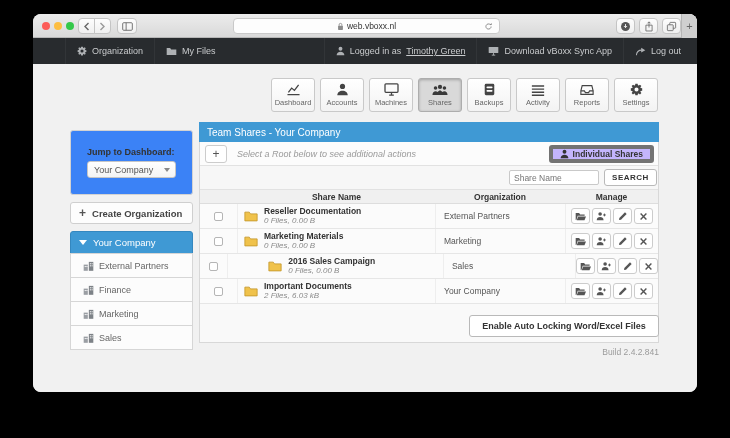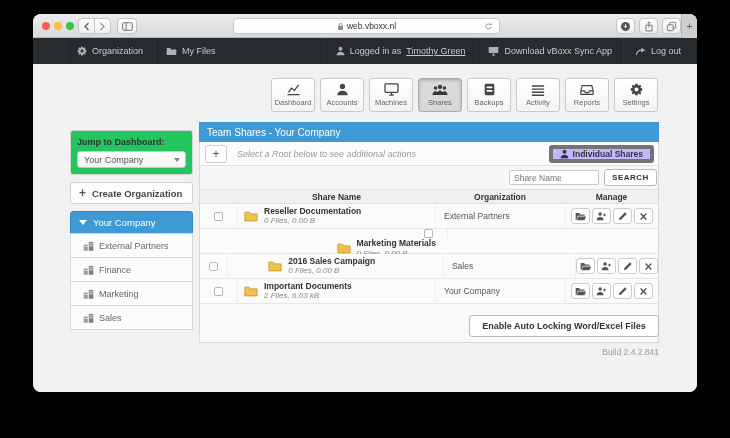--- a/index.html
+++ b/index.html
@@ -44,21 +44,21 @@
 
   .navrow { position:absolute; top:14px; right:39px; display:flex; gap:5px; }
   .navbtn { width:44px; height:34px; background:linear-gradient(#ffffff,#f3f3f3);
             border:1px solid #c9c9c9; border-radius:3px; display:flex; flex-direction:column;
             align-items:center; justify-content:center; gap:2px; cursor:pointer; color:#4a4a4a; }
   .navbtn .lbl { font-size:7.5px; color:#666; }
   .navbtn.active { background:#d9d9d9; border-color:#adadad; box-shadow:inset 0 1px 3px rgba(0,0,0,.25); }
 
   
   .side { position:absolute; left:37px; top:66px; width:123px; }
-  .jumpbox { background:#22c55e; border:1px solid #d2d2d2; border-radius:3px; padding:6px; }
+  .jumpbox { background:#3b82f6; border:1px solid #d2d2d2; border-radius:3px; padding:16px; }
   .jumplbl { font-size:9px; font-weight:bold; color:#333; margin-bottom:4px; }
   .select { height:17px; background:linear-gradient(#fff,#f4f4f4); border:1px solid #c6c6c6;
             border-radius:3px; display:flex; align-items:center; padding:0 6px;
             font-size:9px; color:#555; cursor:pointer; position:relative; }
   .caret { position:absolute; right:5px; top:6px; width:0; height:0;
            border-left:3.5px solid transparent; border-right:3.5px solid transparent;
            border-top:4px solid #888; }
   .createbtn { margin-top:7px; height:22px; background:#fdfdfd; border:1px solid #cfcfcf;
                border-radius:3px; display:flex; align-items:center; gap:6px; padding:0 8px;
                font-size:9.5px; font-weight:bold; color:#444; cursor:pointer; }
@@ -418,21 +418,21 @@
               </svg>
             </div>
           <div class="mbtn">
               <svg width="9" height="9" viewBox="0 0 14 14">
                 <path d="M2.5 2.5l9 9M11.5 2.5l-9 9" stroke="#555" stroke-width="2.2"></path>
               </svg>
             </div>
         </div>
       </div>
 
-      <div class="trow" style="top:107px;flex-direction:column;">
+      <div class="trow" style="top:107px;">
         <div class="tc tc-cb">
             <span class="cbx"></span>
           </div>
         <div class="tc tc-name">
           <svg width="14" height="11" viewBox="0 0 16 12">
               <path d="M1 1h5l1.5 2H15v8H1z" fill="#f0c24b" stroke="#c79a2e" stroke-width="1"></path>
             </svg>
           <div class="namewrap">
             <span class="rname">Marketing Materials</span>
             <span class="rmeta">0 Files, 0.00 B</span>

